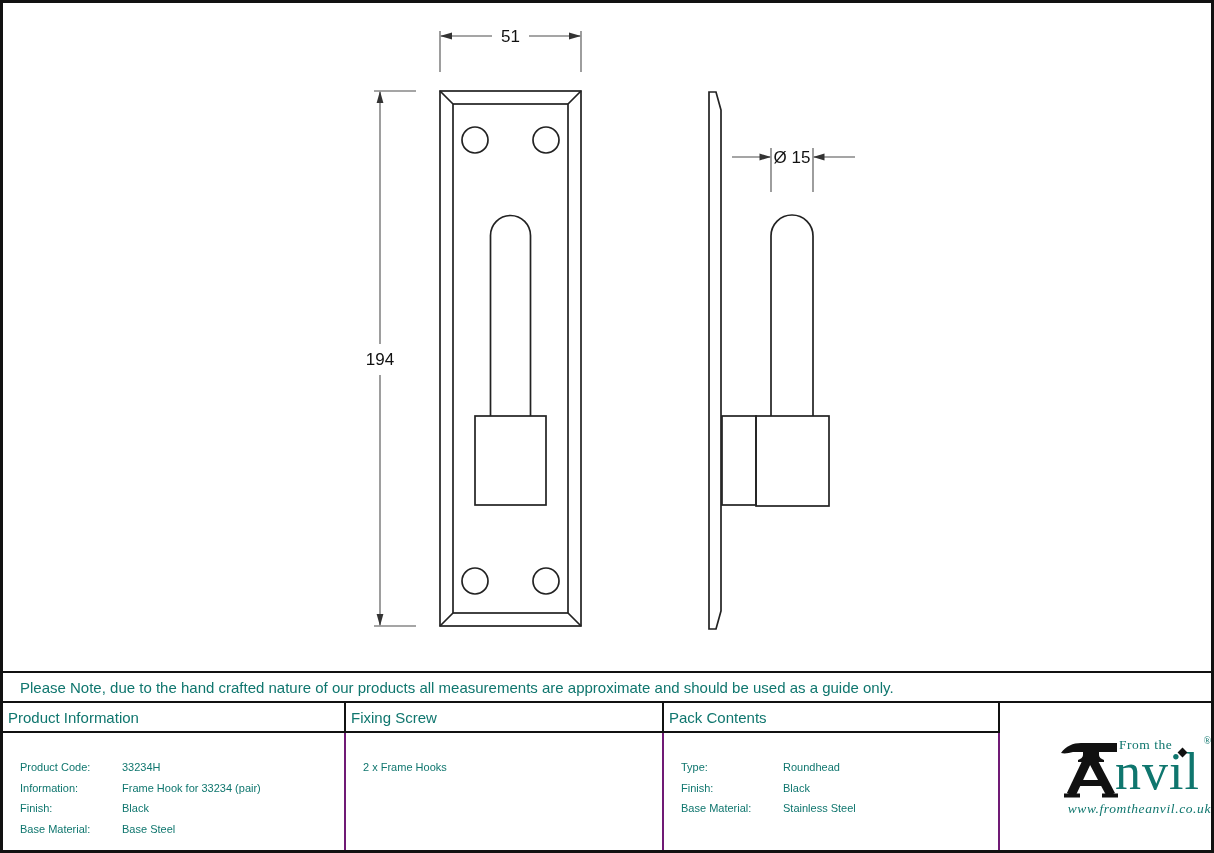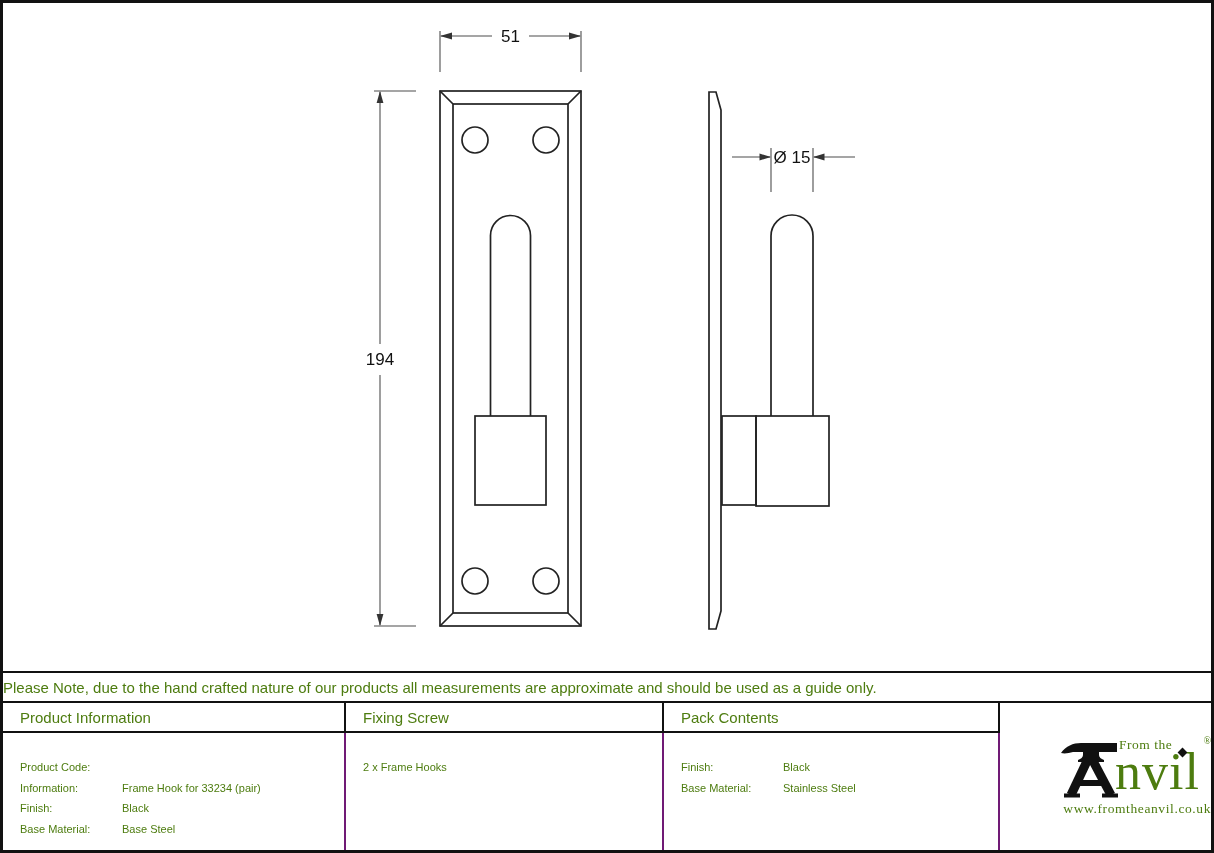--- a/index.html
+++ b/index.html
@@ -1,54 +1,54 @@
 <!DOCTYPE html>
 <html><head>
 <meta charset="utf-8">
 <style>
   html,body { margin:0; padding:0; background:#e8e8e8; }
   .page {
     position:relative; width:1214px; height:853px; box-sizing:border-box;
     background:#ffffff; border:3px solid #111;
-    font-family:"Liberation Sans", sans-serif; color:#4d7c0f;
+    font-family:"Liberation Sans", sans-serif; color:#0f766e;
     display:flex; flex-direction:column; overflow:hidden;
   }
   .drawing { height:668px; flex:0 0 auto; }
   .drawing svg { display:block; }
   .note-bar {
     flex:0 0 auto; height:32px; box-sizing:border-box;
     border-top:2px solid #111; border-bottom:2px solid #111;
-    display:flex; align-items:center; 
+    display:flex; align-items:center; padding-left:17px;
     font-size:15px;
   }
   .spec-table {
     flex:1 1 auto; display:grid;
     grid-template-columns:343px 318px 336px 1fr;
     grid-template-rows:30px 1fr;
   }
   .th {
     box-sizing:border-box; border-right:2px solid #111; border-bottom:2px solid #111;
-    display:flex; align-items:center; padding-left:17px; font-size:15px;
+    display:flex; align-items:center; padding-left:5px; font-size:15px;
   }
   .td {
     box-sizing:border-box; border-right:2px solid #701a75;
     padding:24px 0 0 17px; font-size:11px; line-height:20.5px;
   }
   .kv { display:grid; grid-template-columns:102px auto; }
   .logo-td {
     grid-column:4; grid-row:1 / 3;
     display:flex; flex-direction:column; align-items:flex-end; justify-content:center;
   }
   .logo-mark { position:relative; width:152px; height:62px; font-family:"Liberation Serif", serif; }
   .anvil-a { position:absolute; left:0; top:2px; }
   .fromthe { position:absolute; left:60px; top:1px; font-size:13.5px; letter-spacing:0.5px; }
   .nvil { position:absolute; left:56px; top:10px; font-size:52px; line-height:1; letter-spacing:1px; }
   .idot { position:absolute; left:120px; top:13px; width:7px; height:7px; background:#111; transform:rotate(45deg); }
   .reg { position:absolute; right:0px; top:-1px; font-size:10px; }
-  .logo-url { margin-top:3px; font-size:13.5px; letter-spacing:0.6px; font-family:"Liberation Serif", serif; }
+  .logo-url { margin-top:3px; font-style:italic; font-size:13.5px; letter-spacing:0.6px; font-family:"Liberation Serif", serif; }
   .dim-text { font-family:"Liberation Sans", sans-serif; font-size:17px; fill:#111; }
 </style>
 </head>
 <body>
 
 <div class="page">
 
   <div class="drawing">
     <svg width="1208" height="668" viewBox="0 0 1208 668">
 
@@ -129,20 +129,21 @@
         <span class="nvil">nvil</span>
         <span class="idot"></span>
         <span class="reg">®</span>
       </div>
       <div class="logo-url">www.fromtheanvil.co.uk</div>
     </div>
 
     <div class="td">
       <div class="kv">
         <span>Product Code:</span>
+        <span>33234H</span>
       </div>
       <div class="kv">
         <span>Information:</span>
         <span>Frame Hook for 33234 (pair)</span>
       </div>
       <div class="kv">
         <span>Finish:</span>
         <span>Black</span>
       </div>
       <div class="kv">
@@ -150,20 +151,24 @@
         <span>Base Steel</span>
       </div>
     </div>
 
     <div class="td">
       <div>2 x Frame Hooks</div>
     </div>
 
     <div class="td">
       <div class="kv">
+        <span>Type:</span>
+        <span>Roundhead</span>
+      </div>
+      <div class="kv">
         <span>Finish:</span>
         <span>Black</span>
       </div>
       <div class="kv">
         <span>Base Material:</span>
         <span>Stainless Steel</span>
       </div>
     </div>
 
   </div>

